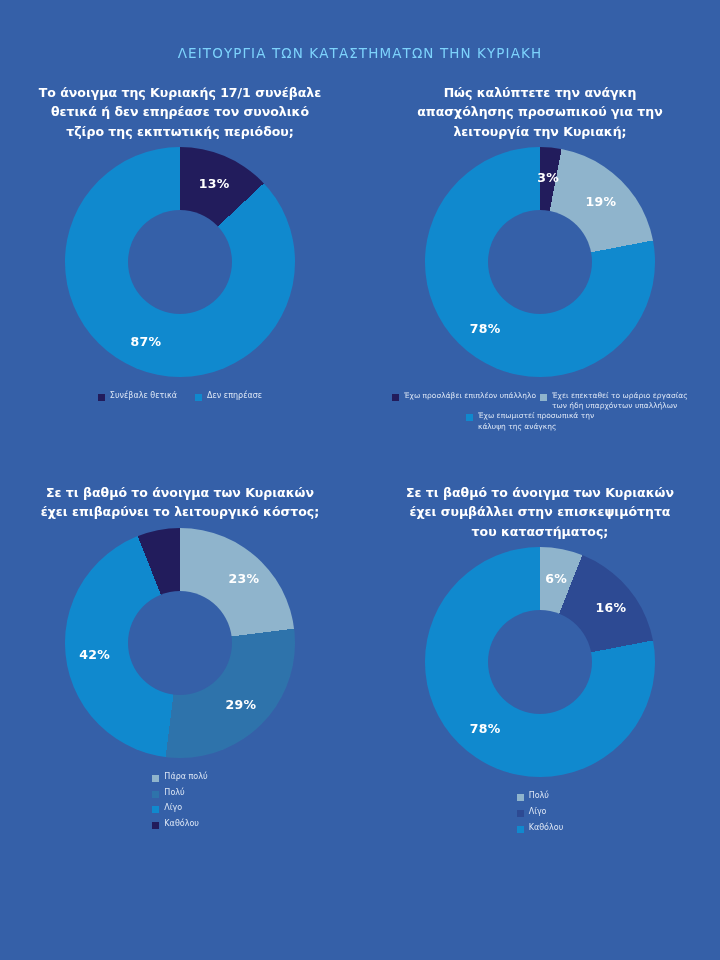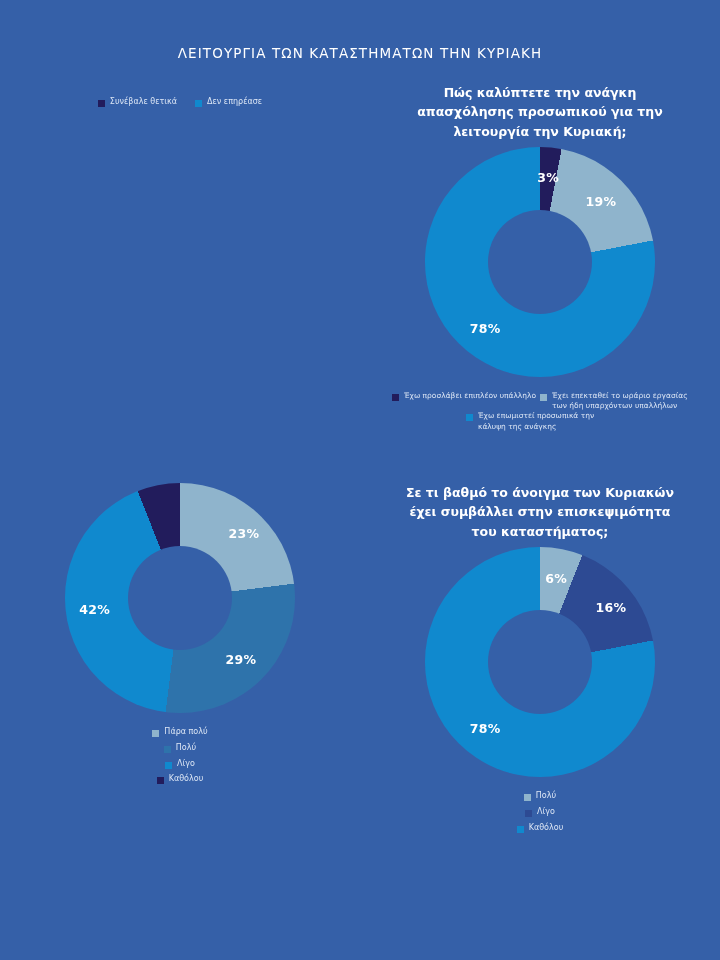--- a/index.html
+++ b/index.html
@@ -13,21 +13,21 @@
     font-family: "DejaVu Sans", "Liberation Sans", sans-serif;
     color: #ffffff;
     overflow: hidden;
     position: relative;
   }
   .page-title {
     text-align: center;
     font-size: 13.5px;
     letter-spacing: 1.1px;
     font-weight: 400;
-    color: #ffffff;
+    color: #7dd3fc;
     padding-top: 45px;
   }
   .grid {
     display: flex;
     flex-wrap: wrap;
     margin-top: 22px;
   }
   .panel {
     width: 360px;
     box-sizing: border-box;
@@ -78,21 +78,21 @@
   .legend {
     margin-top: 14px;
     display: flex;
     flex-wrap: wrap;
     justify-content: center;
     max-width: 320px;
   }
   .legend.horizontal { gap: 18px; }
   .legend.stacked {
     flex-direction: column;
-    align-items: center;
+    align-items: flex-start;
     gap: 5px;
   }
   .legend-item {
     display: flex;
     align-items: flex-start;
     gap: 5px;
   }
   .legend.two-col .legend-item { width: 148px; }
   .swatch {
     width: 7px;
@@ -109,20 +109,27 @@
   .legend.horizontal .legend-label { font-size: 8px; }
 </style>
 </head>
 <body>
 
 <div class="page-title">ΛΕΙΤΟΥΡΓΙΑ ΤΩΝ ΚΑΤΑΣΤΗΜΑΤΩΝ ΤΗΝ ΚΥΡΙΑΚΗ</div>
 
 <div class="grid">
 
   <div class="panel panel-top">
+    <div class="chart-title">Το άνοιγμα της Κυριακής 17/1 συνέβαλε θετικά ή δεν επηρέασε τον συνολικό τζίρο της εκπτωτικής περιόδου;</div>
+    <div class="donut-wrap">
+      <div class="donut" style="background: conic-gradient(rgb(34, 28, 92) 0%, rgb(34, 28, 92) 13%, rgb(16, 137, 206) 13%, rgb(16, 137, 206) 100%);"></div>
+      <div class="donut-hole"></div>
+      <div class="slice-label" style="left: 149.155px; top: 36.0731px;">13%</div>
+      <div class="slice-label" style="left: 80.8453px; top: 193.927px;">87%</div>
+    </div>
     <div class="legend horizontal">
         <div class="legend-item">
           <span class="swatch" style="background: rgb(34, 28, 92);"></span>
           <span class="legend-label">Συνέβαλε θετικά</span>
         </div>
         <div class="legend-item">
           <span class="swatch" style="background: rgb(16, 137, 206);"></span>
           <span class="legend-label">Δεν επηρέασε</span>
         </div>
       </div>
@@ -147,20 +154,21 @@
           <span class="legend-label">Έχει επεκταθεί το ωράριο εργασίας των ήδη υπαρχόντων υπαλλήλων</span>
         </div>
         <div class="legend-item">
           <span class="swatch" style="background: rgb(16, 137, 206);"></span>
           <span class="legend-label">Έχω επωμιστεί προσωπικά την κάλυψη της ανάγκης</span>
         </div>
       </div>
   </div>
 
   <div class="panel panel-bottom">
+    <div class="chart-title">Σε τι βαθμό το άνοιγμα των Κυριακών έχει επιβαρύνει το λειτουργικό κόστος;</div>
     <div class="donut-wrap">
       <div class="donut" style="background: conic-gradient(rgb(143, 180, 204) 0%, rgb(143, 180, 204) 23%, rgb(46, 115, 171) 23%, rgb(46, 115, 171) 52%, rgb(16, 137, 206) 52%, rgb(16, 137, 206) 94%, rgb(34, 28, 92) 94%, rgb(34, 28, 92) 100%);"></div>
       <div class="donut-hole"></div>
       <div class="slice-label" style="left: 179px; top: 50.4904px;">23%</div>
       <div class="slice-label" style="left: 175.811px; top: 175.811px;">29%</div>
       <div class="slice-label" style="left: 29.6781px; top: 125.779px;">42%</div>
     </div>
     <div class="legend stacked">
         <div class="legend-item">
           <span class="swatch" style="background: rgb(143, 180, 204);"></span>

